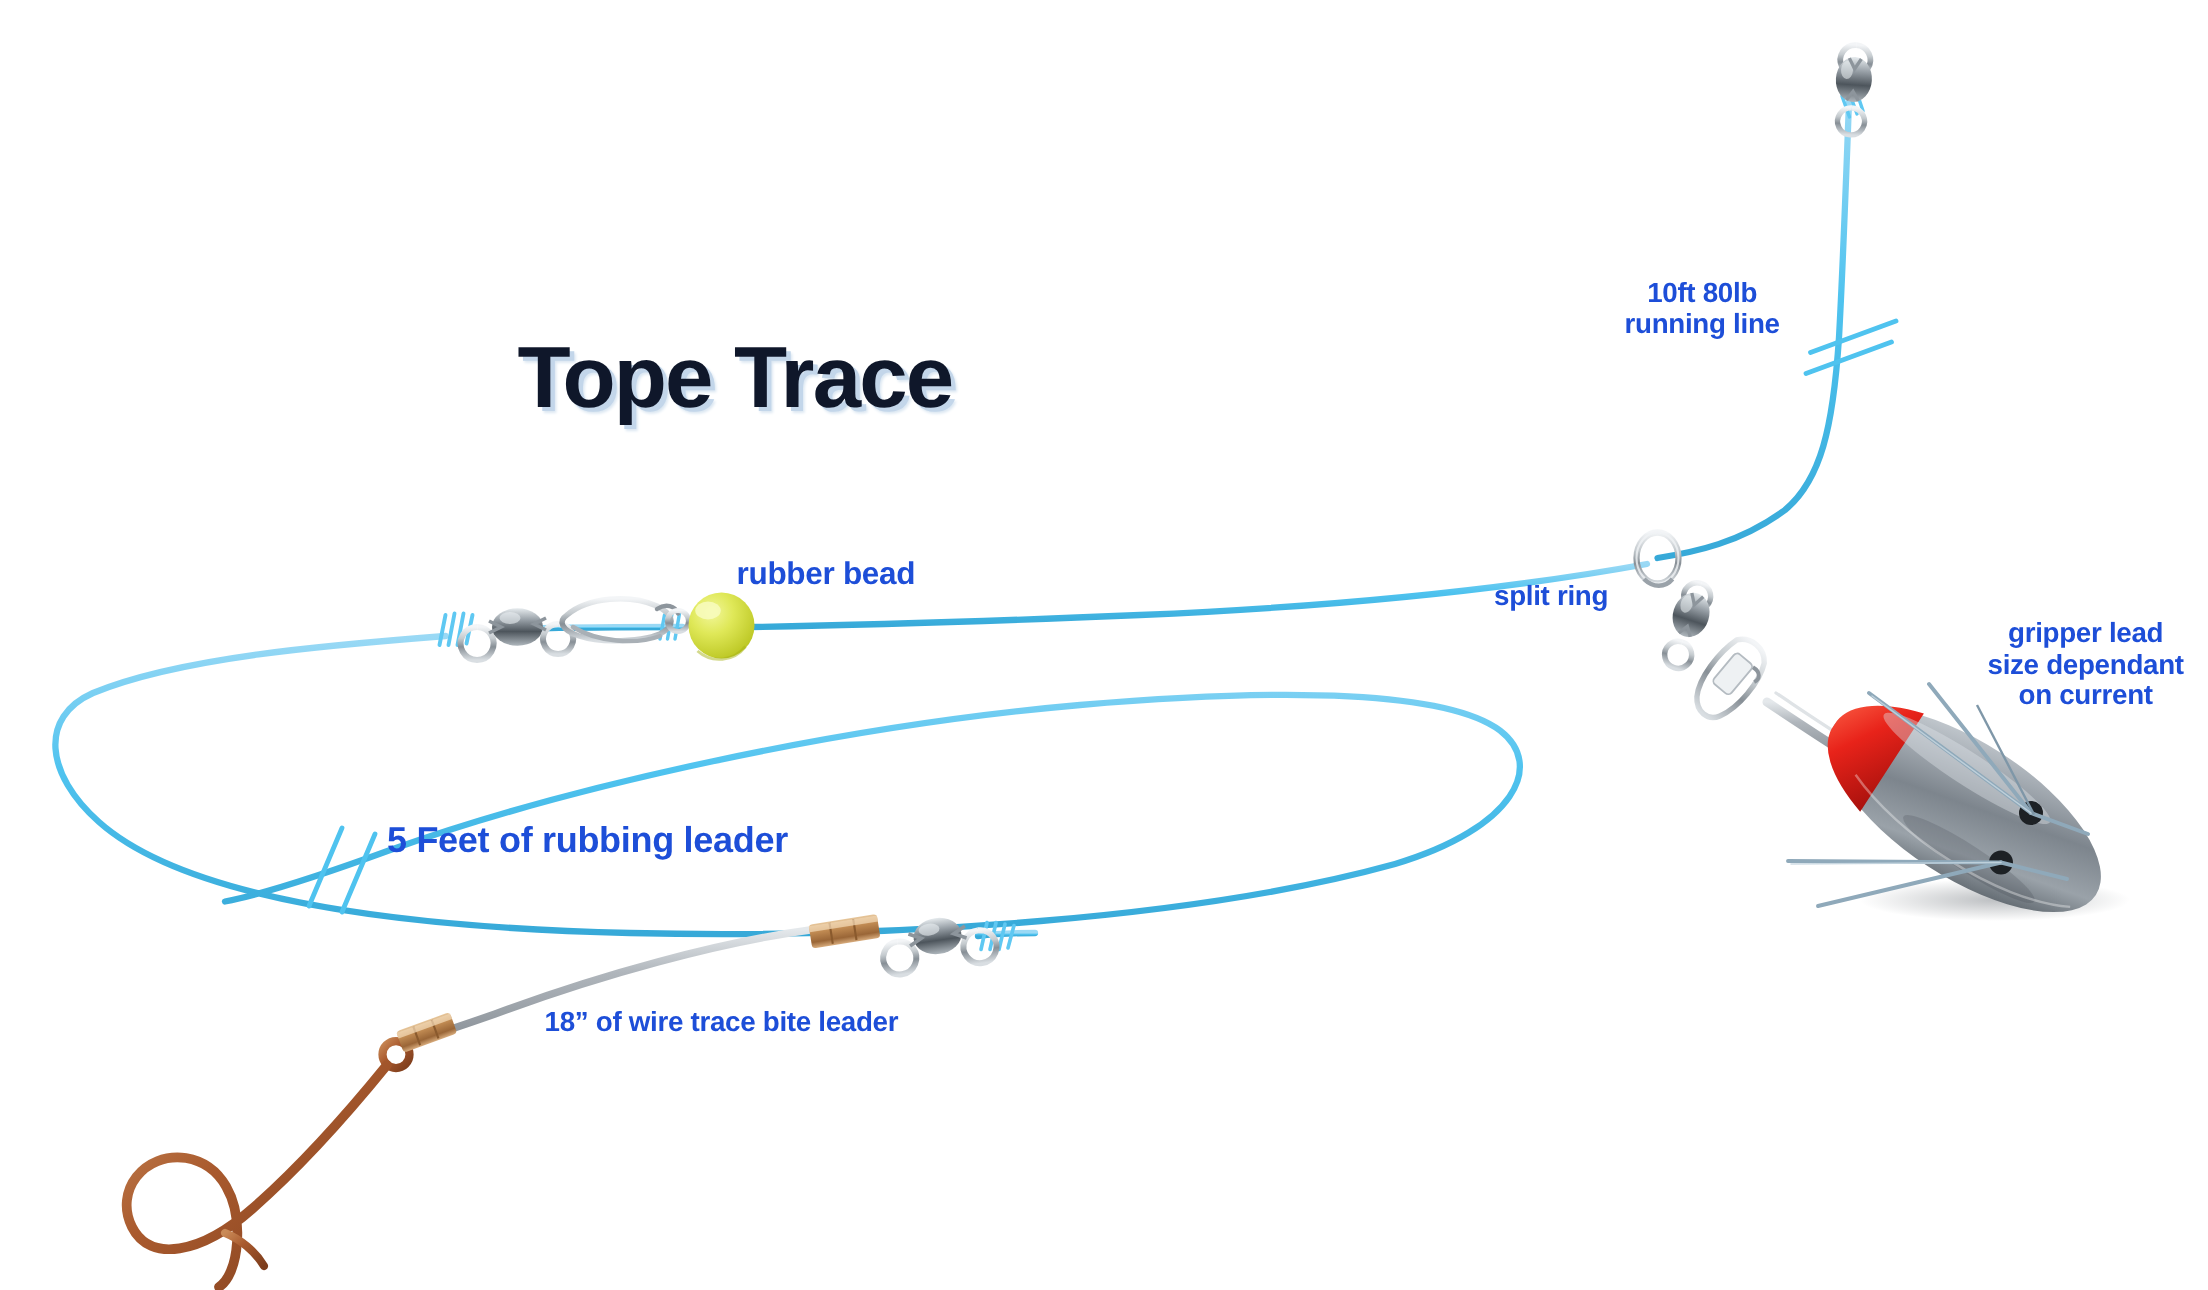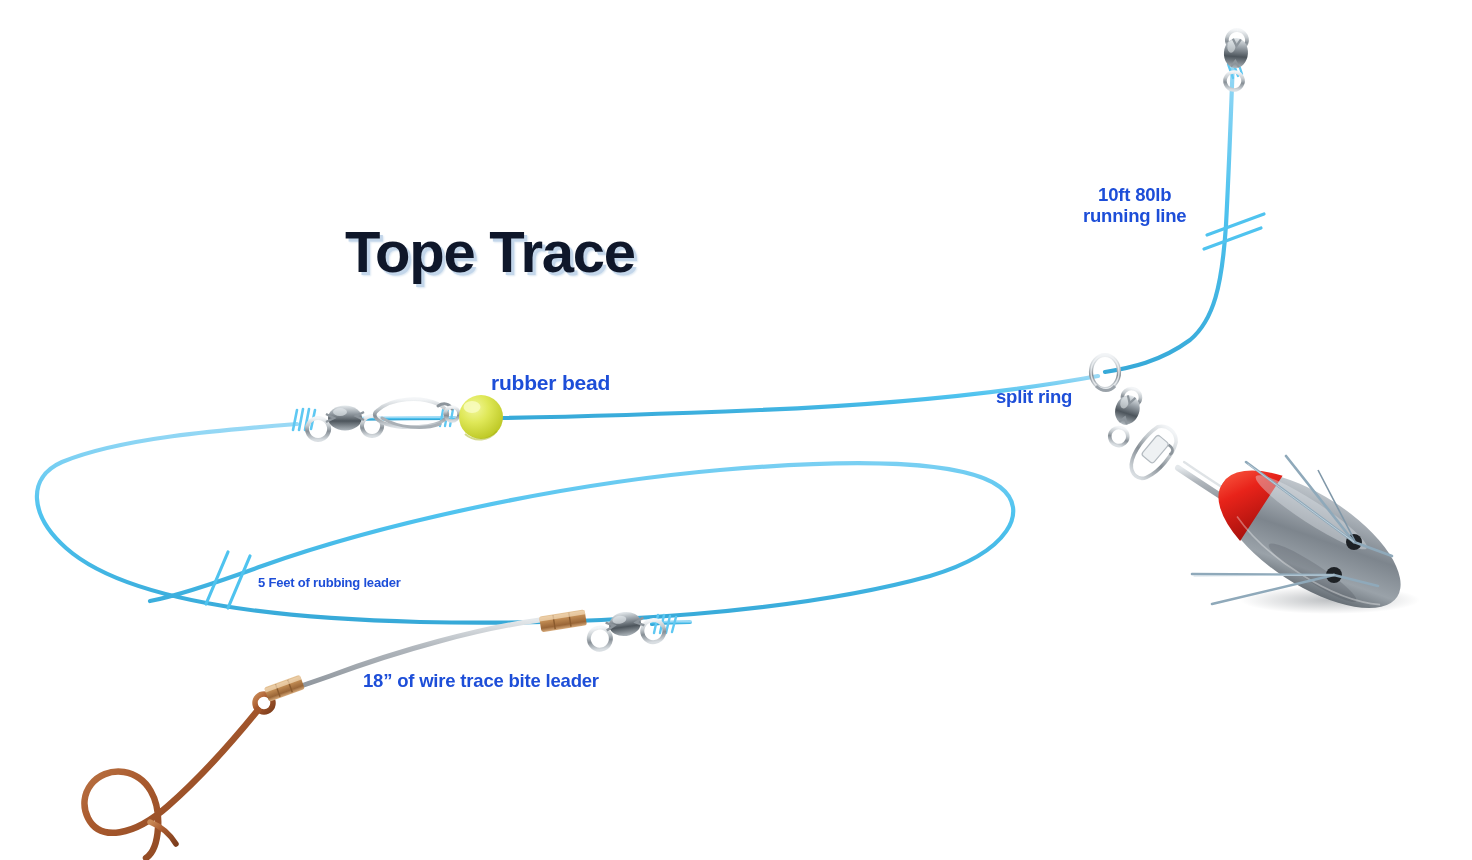--- a/index.html
+++ b/index.html
@@ -10,21 +10,21 @@
   .lbl{position:absolute;color:#1d4ed8;font-weight:700;letter-spacing:-0.2px;
        line-height:1.12;white-space:pre;}
   .lbl.c{text-align:center;}
   #title{position:absolute;left:345px;top:218px;font-size:58px;font-weight:700;
          color:#0f172a;letter-spacing:-1.2px;
          text-shadow:3px 3px 0 #c3d6ea, 4px 4px 2px #dbe7f2;}
   #lab-running{left:1083px;top:185px;font-size:18.5px;}
   #lab-split{left:996px;top:350px;font-size:18.5px;margin-top:37px;}
   #lab-gripper{left:1325px;top:412px;font-size:18.5px;}
   #lab-bead{left:491px;top:371px;font-size:21px;}
-  #lab-rubbing{left:258px;top:576px;font-size:13px;}
+  #lab-rubbing{left:258px;top:548px;font-size:24px;}
   #lab-wire{left:363px;top:671px;font-size:18.5px;}
   #lab-hook{left:183px;top:754px;font-size:18.5px;}
 </style>
 </head>
 <body>
 
 <div id="stage">
 
   <svg class="layer" viewBox="0 0 1472 860">
     <defs>
@@ -265,20 +265,23 @@
     </g>
   </svg>
 
   <div id="title">Tope Trace</div>
 
   <div class="lbl c" id="lab-running">10ft 80lb
 running line</div>
 
   <div class="lbl" id="lab-split">split ring</div>
 
+  <div class="lbl c" id="lab-gripper">gripper lead
+size dependant
+on current</div>
 
   <div class="lbl" id="lab-bead">rubber bead</div>
 
   <div class="lbl" id="lab-rubbing">5 Feet of rubbing leader</div>
 
   <div class="lbl" id="lab-wire">18” of wire trace bite leader</div>
 
 
 </div>
 

